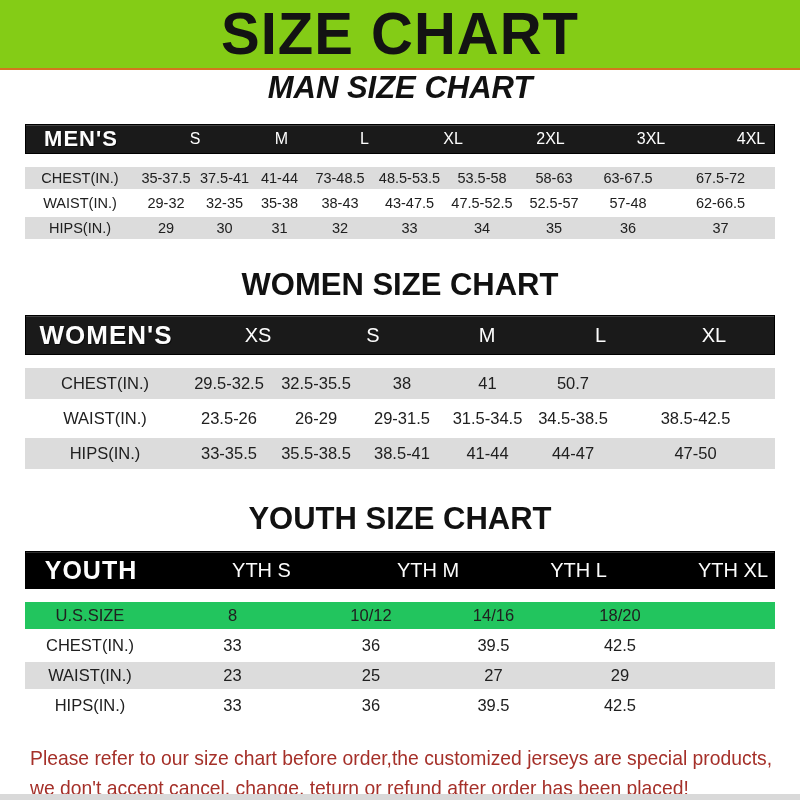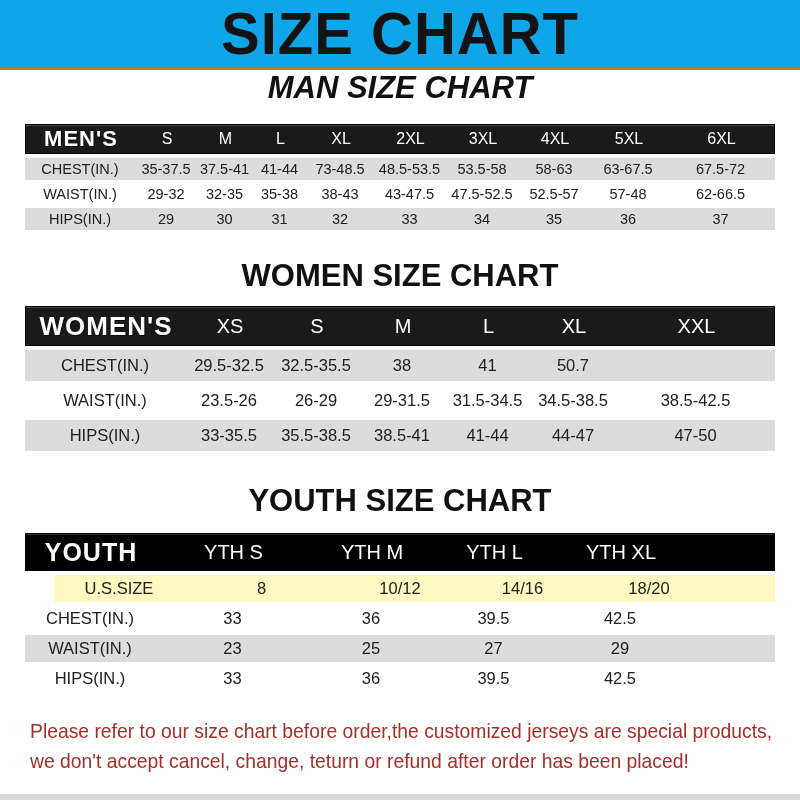--- a/index.html
+++ b/index.html
@@ -30,21 +30,22 @@
   .sec-men   .section-heading { margin:0 0 18px;font-style:italic; }
   .sec-women .section-heading { margin:28px 0 12px; }
   .sec-youth .section-heading { margin:32px 0 14px; }
   
   .size-table { width:750px; margin-left:25px; }
   .t-row { display:grid; align-items:center; }
   .t-header {
     background:#1a1a1a; color:#fdfdfd;
     border:1px solid #000;
     box-shadow: inset 0 1px 0 rgba(255,255,255,.18);
-    margin-bottom:4px;
+    margin-bottom:13px;
+    gap:28px;
   }
   .t-data { background:#ffffff; color:#202020; margin-bottom:3px; }
   .t-data.alt { background:#DCDCDC; }
   .t-label { font-weight:bold; letter-spacing:1px; text-align:center;
              text-shadow:1px 1px 0 rgba(0,0,0,.6); }
   .t-col, .t-val, .t-rowlabel { text-align:center; }
   
   .grid-men   { grid-template-columns:110px 62px 55px 55px 66px 73px 72px 72px 76px 109px; }
   .sec-men .t-header   { height:30px; }
   .sec-men .t-label    { font-size:22px; }
@@ -72,21 +73,21 @@
     transform:scaleX(0.92); transform-origin:0 50%;
   }
   .bottom-strip {
     position:absolute; left:0; bottom:0; width:800px; height:6px;
     background:#D9D9D9;
   }
 </style>
 </head>
 <body>
 
-<div class="banner" style="background: #0ea5e9; text-align: center;">
+<div class="banner" style="background: #84cc16; text-align: center;">
   <span class="banner-title" style="color: rgb(19, 19, 19);">SIZE CHART</span>
 </div>
 
 <div id="sections">
     <section class="chart-section sec-men">
       <h2 class="section-heading">MAN SIZE CHART</h2>
       <div class="size-table grid-men-host">
         <div class="t-row t-header grid-men" style="background: rgb(26, 26, 26); color: rgb(253, 253, 253);">
           <div class="t-label">MEN'S</div>
           <div class="t-col">S</div>
@@ -180,21 +181,21 @@
     <section class="chart-section sec-youth">
       <h2 class="section-heading">YOUTH SIZE CHART</h2>
       <div class="size-table grid-youth-host">
         <div class="t-row t-header grid-youth" style="background: #000000; color: rgb(253, 253, 253);">
           <div class="t-label">YOUTH</div>
           <div class="t-col">YTH S</div>
           <div class="t-col">YTH M</div>
           <div class="t-col">YTH L</div>
           <div class="t-col">YTH XL</div>
         </div>
-        <div class="t-row t-data grid-youth alt" style="background: #fef9c3; margin-left: 29px;">
+        <div class="t-row t-data grid-youth alt" style="background: #22c55e;">
           <div class="t-rowlabel">U.S.SIZE</div>
           <div class="t-val">8</div>
           <div class="t-val">10/12</div>
           <div class="t-val">14/16</div>
           <div class="t-val">18/20</div>
         </div>
         <div class="t-row t-data grid-youth">
           <div class="t-rowlabel">CHEST(IN.)</div>
           <div class="t-val">33</div>
           <div class="t-val">36</div>

